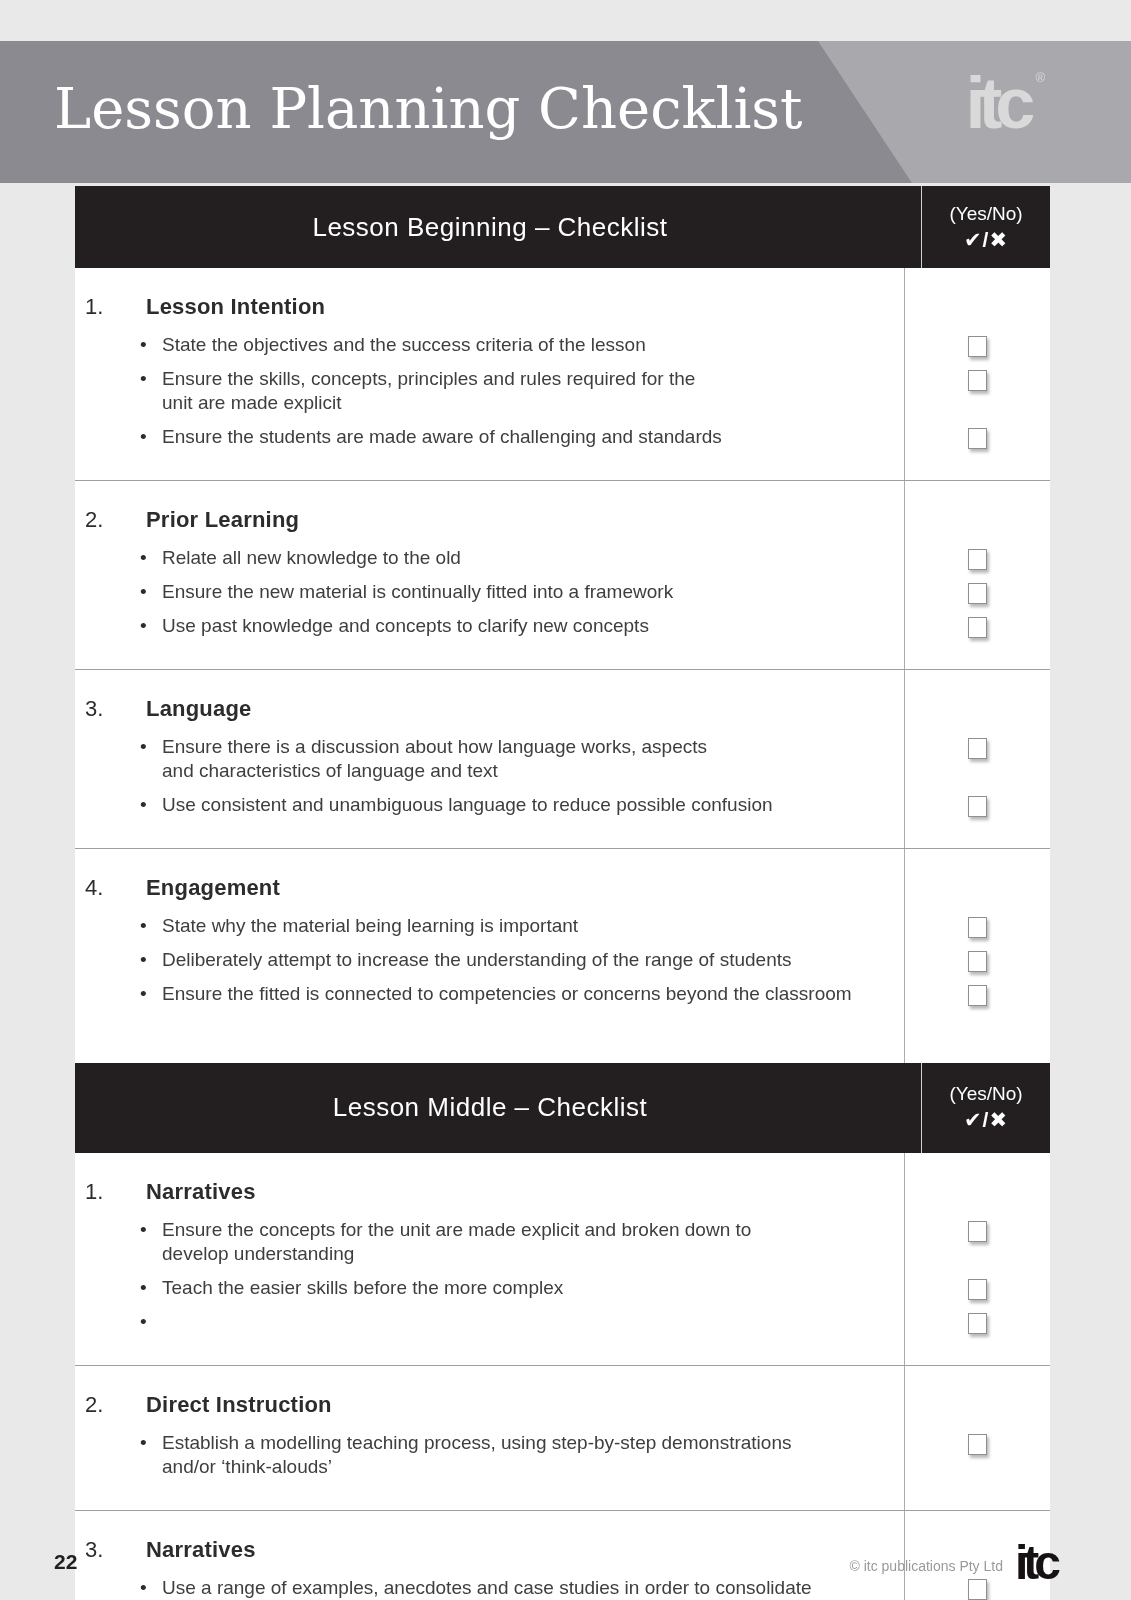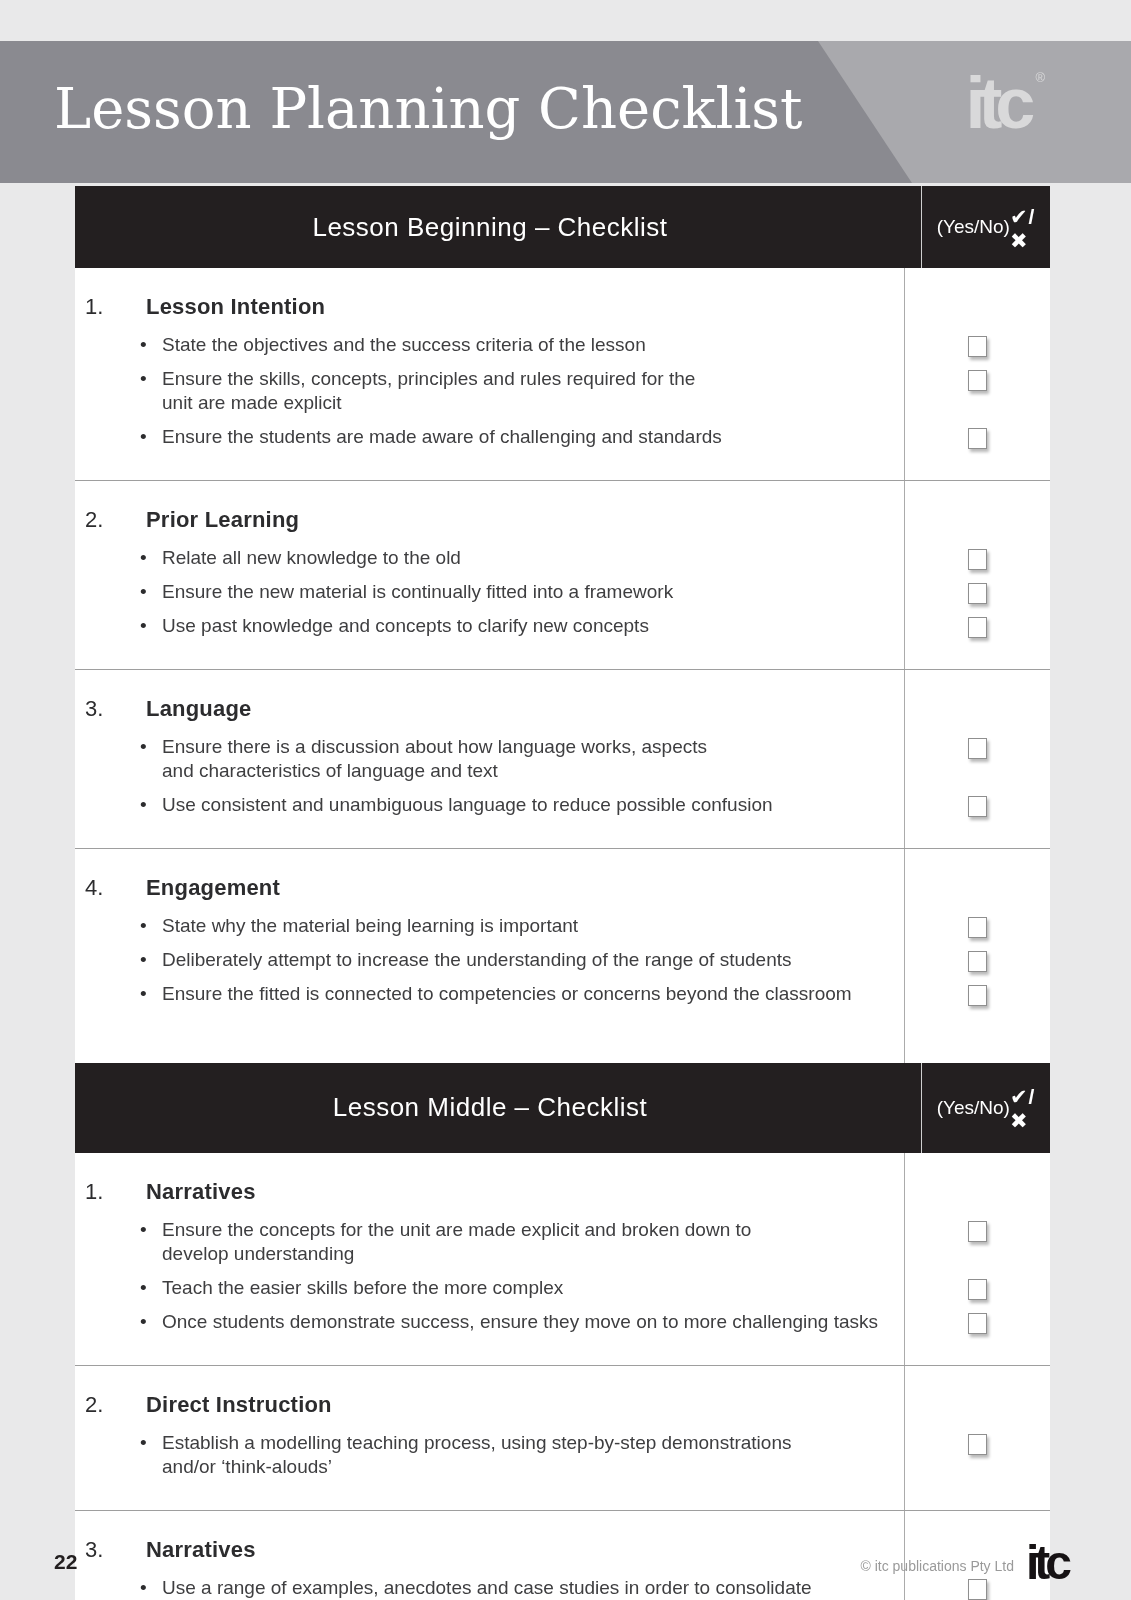--- a/index.html
+++ b/index.html
@@ -54,21 +54,21 @@
     min-height: 82px;
     position: relative;
   }
   .tbl + .tbl .tbl-header { min-height: 90px; }
   .tbl-header .cell-title {
     display: flex; align-items: center; justify-content: center;
     font-size: 26px; letter-spacing: 0.5px;
   }
   .cell-yesno {
     border-left: 1px solid #cfcfcf;
-    display: flex; flex-direction: row; align-items: center; justify-content: center;
+    display: flex; flex-direction: column; align-items: center; justify-content: center;
     padding: 8px 16px;
     margin-left: 16px;
   }
   .yesno-label { font-size: 19px; }
   .yesno-marks { font-size: 21px; font-weight: bold; margin-top: 3px; letter-spacing: 1px; }
 
   .section { position: relative; background: #ffffff; padding: 16px 0 26px; }
   .section::after {
     content: ""; position: absolute; top: 0; bottom: 0; right: 145px; width: 1px;
     background: #ababab;
@@ -107,21 +107,21 @@
     border: 1px solid #8f8f8f;
     box-shadow: 2px 3px 3px rgba(0,0,0,0.28);
   }
 
   
   .page-num {
     position: absolute; left: 54px; bottom: 26px;
     font-size: 21px; font-weight: bold; color: var(--bar, #231f20);
   }
   .footer-right {
-    position: absolute; right: 64px; bottom: 18px;
+    position: absolute; right: 75px; bottom: 18px;
     display: flex; align-items: flex-end; gap: 12px;
   }
   .copyright { font-size: 14px; color: #9a9a9a; padding-bottom: 8px; }
   .footer-logo {
     font-weight: bold; font-size: 48px; line-height: 0.82;
     letter-spacing: -5px; color: #161214;
   }
 </style>
 </head>
 <body>
@@ -320,21 +320,20 @@
       <span class="item-text">Teach the easier skills before the more complex</span>
     </div>
     <div class="item-check">
       <div class="checkbox"></div>
     </div>
   </div>
 
   <div class="item">
     <div class="item-left">
       <span class="bullet-dot">•</span>
-      <span class="item-text">Once students demonstrate success, ensure they move on to more challenging tasks</span>
     </div>
     <div class="item-check">
       <div class="checkbox"></div>
     </div>
   </div>
 </div>
   </div>
 
   <div class="section">
     <div class="sec-heading">

